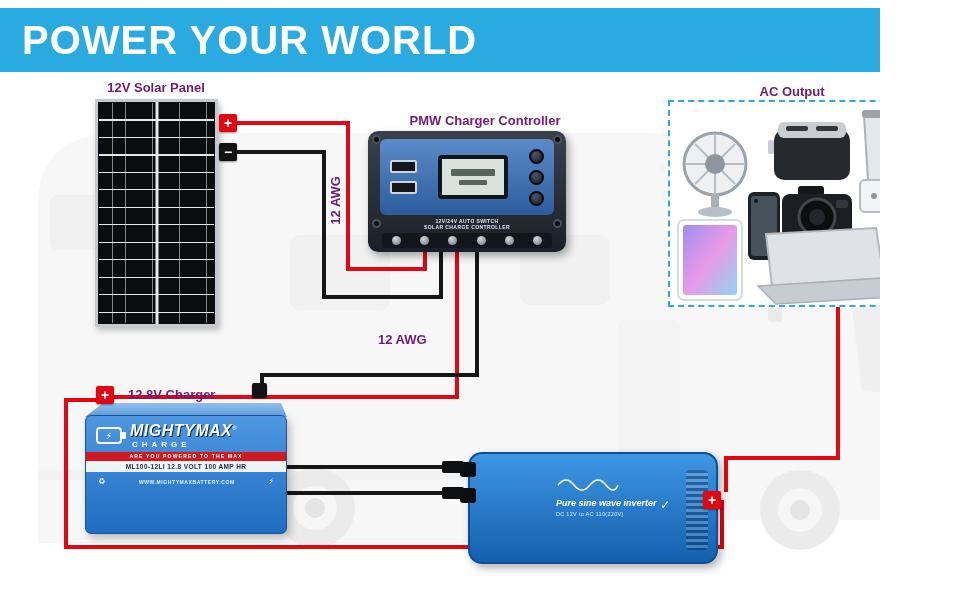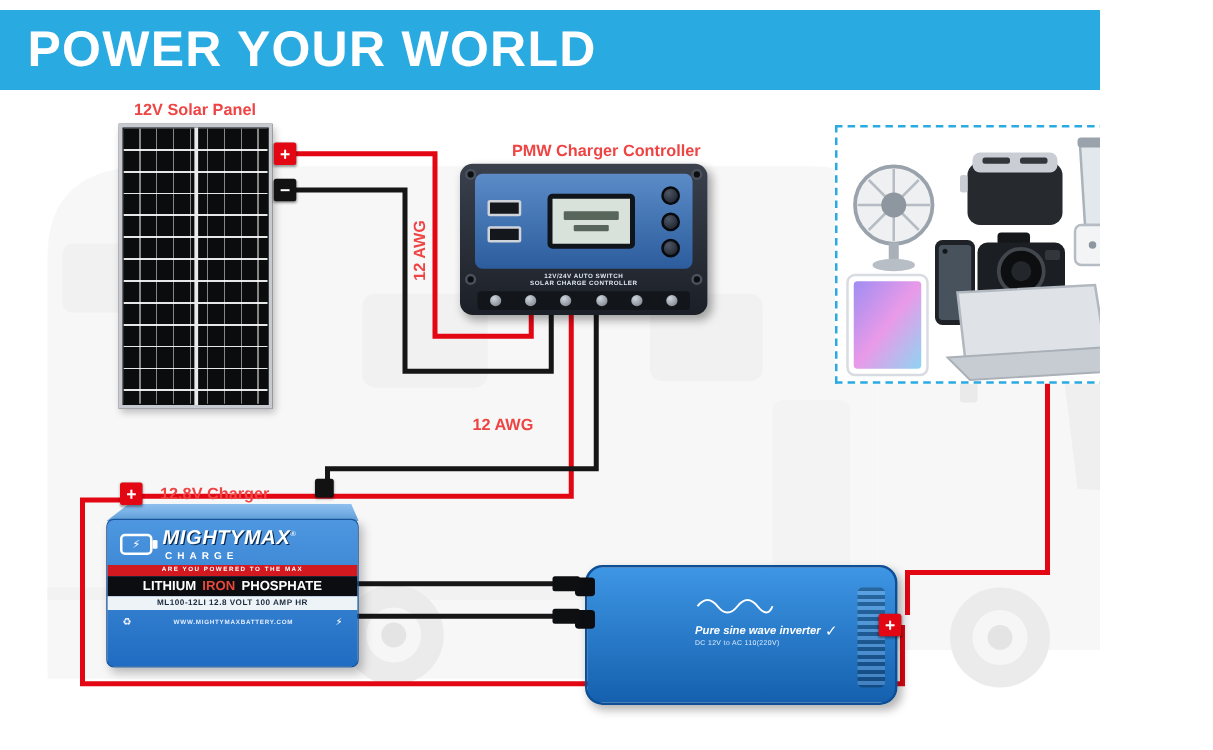--- a/index.html
+++ b/index.html
@@ -9,21 +9,21 @@
   .layer { position:absolute; left:0; top:0; }
   .rv-layer { z-index:1; }
   .wire-layer { z-index:2; }
 
   
   .banner { position:absolute; left:0; top:8px; width:970px; height:64px; background:#29abe2;
             display:flex; align-items:center; z-index:10; }
   .banner h1 { color:#fff; font-size:40px; font-weight:bold; letter-spacing:1px; padding-left:22px; }
 
   
-  .diagram-label { position:absolute; font-size:13px; font-weight:bold; color:#ef4444; z-index:6; }
+  .diagram-label { position:absolute; font-size:13px; font-weight:bold; color:#701a75; z-index:6; }
   .centered { text-align:center; }
   .awg-vertical { writing-mode:vertical-rl; transform:rotate(180deg); }
 
   
   .marker { position:absolute; width:18px; height:18px; border-radius:2px; z-index:6;
             display:flex; align-items:center; justify-content:center;
             color:#fff; font-weight:bold; font-size:14px; line-height:1;
             box-shadow:0 1px 2px rgba(0,0,0,.4); }
   .marker.red { background:#e30613; }
   .marker.black { background:#121212; }
@@ -201,20 +201,21 @@
       <div class="term-screw"></div>
       <div class="term-screw"></div>
       <div class="term-screw"></div>
       <div class="term-screw"></div>
     </div>
   </div>
 
   <div class="diagram-label awg-vertical" style="left:328px; top:176px;">12 AWG</div>
   <div class="diagram-label" style="left:378px; top:332px;">12 AWG</div>
 
+  <div class="diagram-label centered" style="left:692px; top:84px; width:200px;">AC Output</div>
   <div class="ac-box">
     <svg width="244" height="203" viewBox="0 0 244 203">
       <defs>
         <linearGradient id="tabgrad" x1="0" y1="0" x2="1" y2="1">
           <stop offset="0" stop-color="#9f8df2"></stop>
             <stop offset="0.5" stop-color="#e99ae8"></stop>
             <stop offset="1" stop-color="#8fd4f2"></stop>
         </linearGradient>
       </defs>
       <g>
@@ -277,25 +278,20 @@
       <div class="batt-logo-row">
         <div class="batt-icon">
           <span>⚡</span>
         </div>
         <div>
           <span class="batt-brand1">MIGHTYMAX</span><span class="batt-reg">®</span>
           <div class="batt-brand2">CHARGE</div>
         </div>
       </div>
       <div class="batt-tagline">ARE YOU POWERED TO THE MAX</div>
-      <div class="batt-chem">
-        <span>LITHIUM</span>
-        <span class="iron">IRON</span>
-        <span>PHOSPHATE</span>
-      </div>
       <div class="batt-model">ML100-12LI 12.8 VOLT 100 AMP HR</div>
       <div class="batt-bottom">
         <span class="batt-mini-icon">♻</span>
         <span class="batt-site">WWW.MIGHTYMAXBATTERY.COM</span>
         <span class="batt-mini-icon">⚡</span>
       </div>
     </div>
   </div>
 
   <div class="connector-block" style="left:442px; top:461px;"></div>

